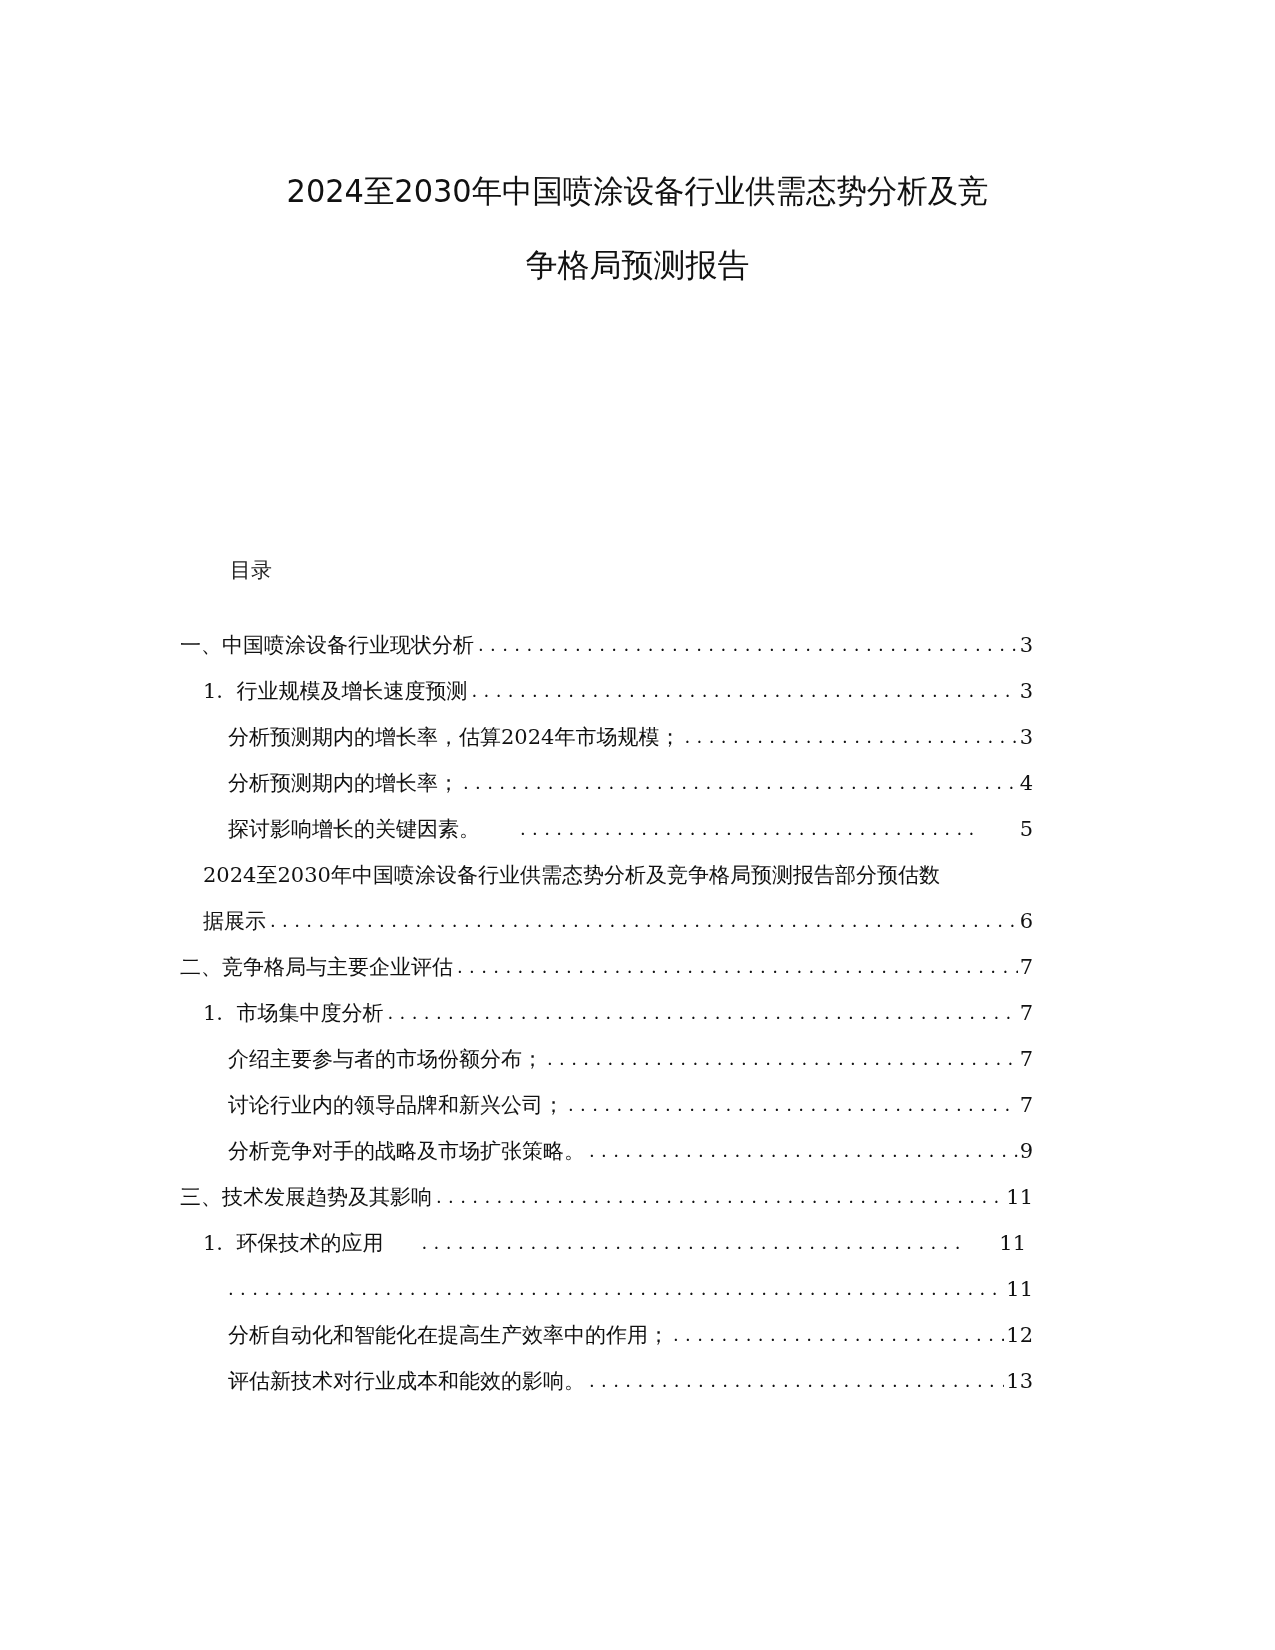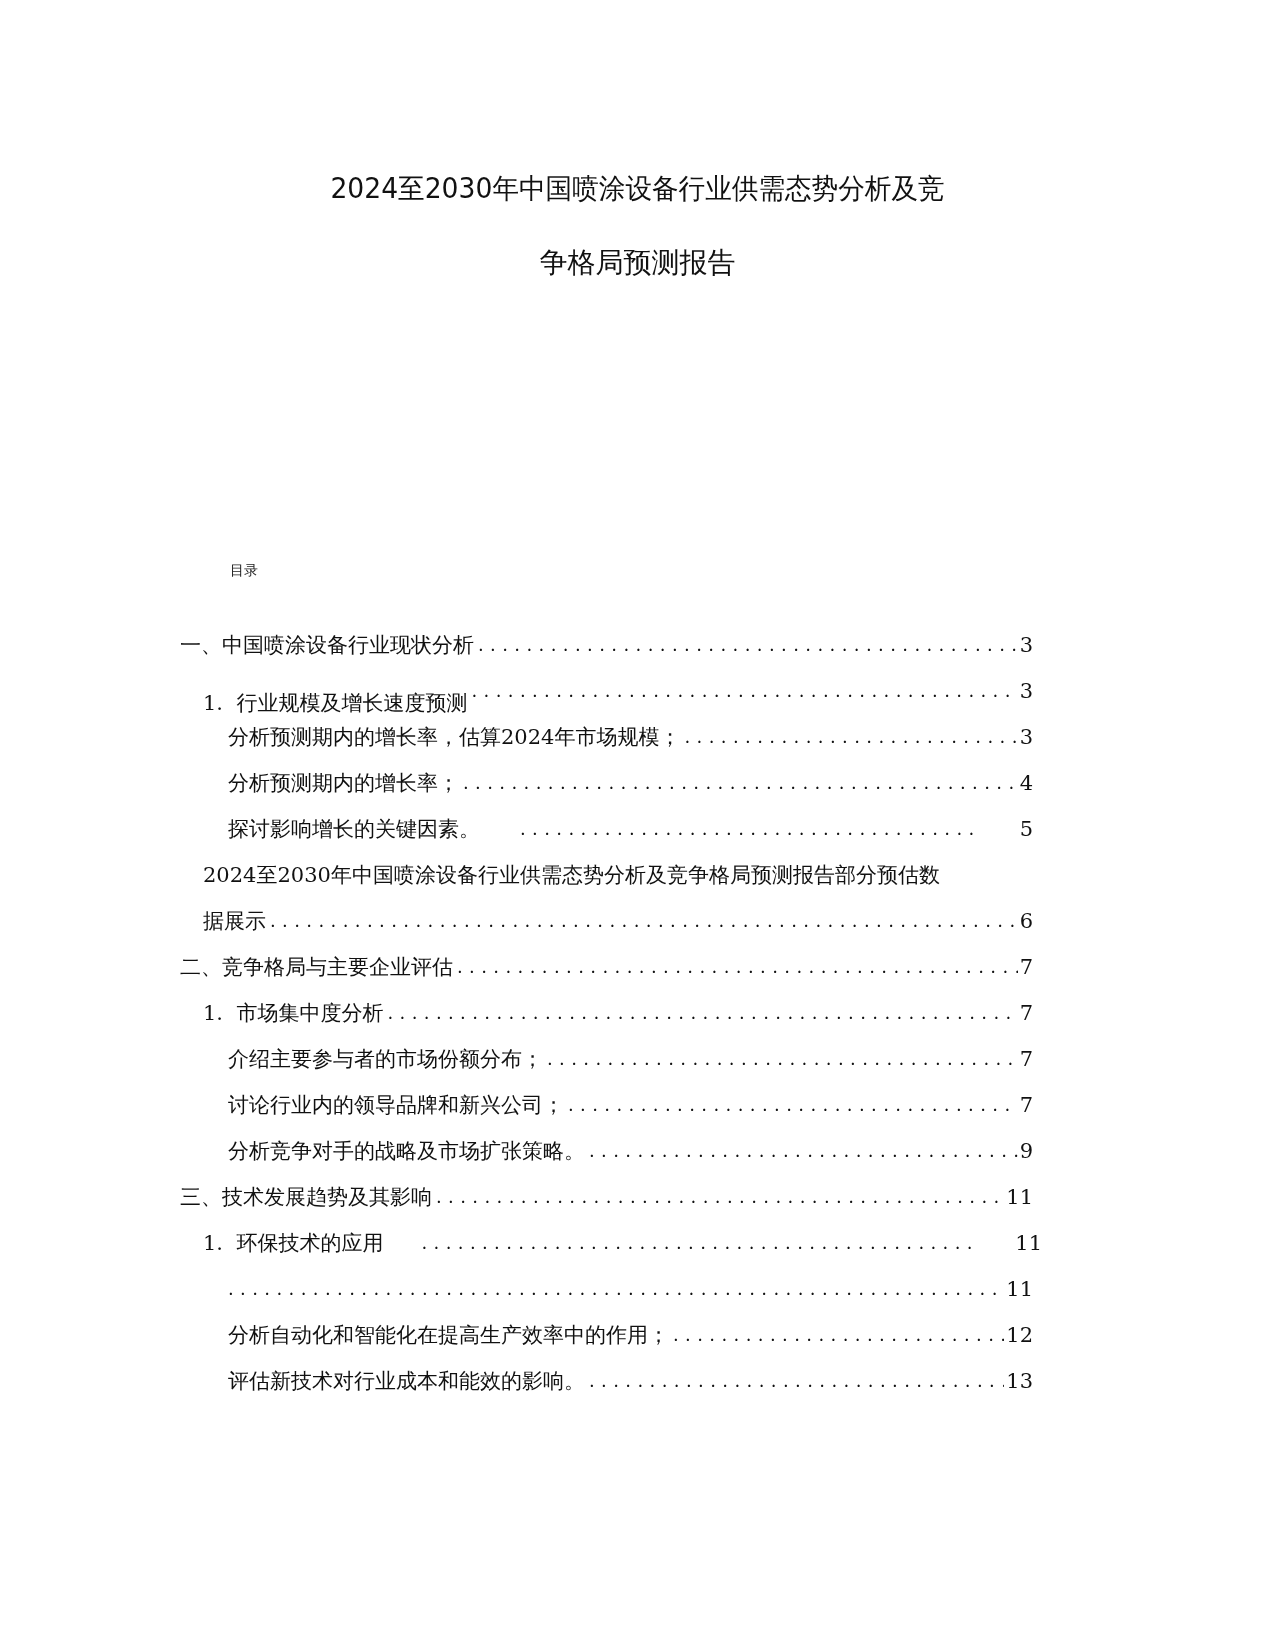--- a/index.html
+++ b/index.html
@@ -14,40 +14,40 @@
       overflow: hidden;
       color: #111111;
       font-family: "DejaVu Serif", "Liberation Serif", serif;
     }
     .title {
       position: absolute;
       left: 0;
       width: 1275px;
       top: 138px;
       text-align: center;
-      font-size: 28px;
+      font-size: 32px;
       line-height: 64px;
       letter-spacing: 0px;
       font-family: "DejaVu Sans", "Liberation Sans", sans-serif;
       font-weight: normal;
     }
     .title .line1 {
       display: block;
       transform: scaleX(0.95);
       transform-origin: center;
     }
     .title .line2 {
       display: block;
       margin-top: 10px;
     }
     .toc-label {
       position: absolute;
       left: 230px;
       top: 556px;
-      font-size: 14px;
+      font-size: 21px;
       line-height: 28px;
       color: #222222;
     }
     .toc {
       position: absolute;
       left: 0;
       top: 628px;
       width: 1275px;
     }
     .toc-row {
@@ -94,21 +94,21 @@
 
 <div class="toc">
 
   <div class="toc-row" style="left:180px; right:242px; top:0px;">
     <span class="label">一、中国喷涂设备行业现状分析</span>
     <span class="leader">......................................................................................................................................................</span>
     <span class="page">3</span>
   </div>
 
   <div class="toc-row" style="left:203px; right:242px; top:46px;">
-    <span class="label" style="white-space:pre;margin-top:12px;">1.  行业规模及增长速度预测</span>
+    <span class="label" style="white-space:pre;">1.  行业规模及增长速度预测</span>
     <span class="leader">......................................................................................................................................................</span>
     <span class="page">3</span>
   </div>
 
   <div class="toc-row" style="left:228px; right:242px; top:92px;">
     <span class="label">分析预测期内的增长率，估算2024年市场规模；</span>
     <span class="leader">......................................................................................................................................................</span>
     <span class="page">3</span>
   </div>
 
@@ -162,21 +162,21 @@
     <span class="leader">......................................................................................................................................................</span>
     <span class="page">9</span>
   </div>
 
   <div class="toc-row" style="left:180px; right:242px; top:552px;">
     <span class="label">三、技术发展趋势及其影响</span>
     <span class="leader">......................................................................................................................................................</span>
     <span class="page">11</span>
   </div>
 
-  <div class="toc-row" style="left:203px; right:233px; top:598px;gap:34px;">
+  <div class="toc-row" style="left:203px; right:249px; top:598px;gap:34px;">
     <span class="label" style="white-space:pre;">1.  环保技术的应用</span>
     <span class="leader">......................................................................................................................................................</span>
     <span class="page">11</span>
   </div>
 
   <div class="toc-row" style="left:228px; right:242px; top:644px;">
     <span class="leader">......................................................................................................................................................</span>
     <span class="page">11</span>
   </div>
 

